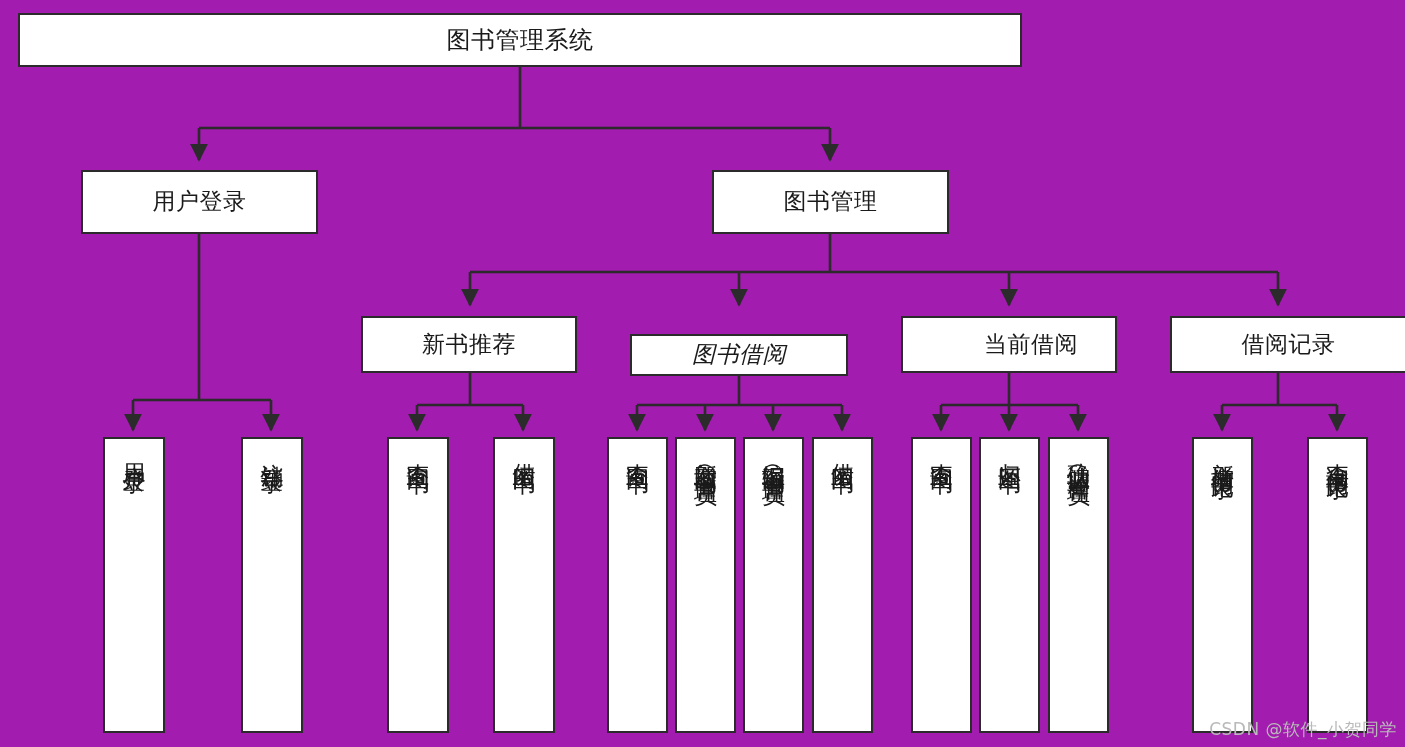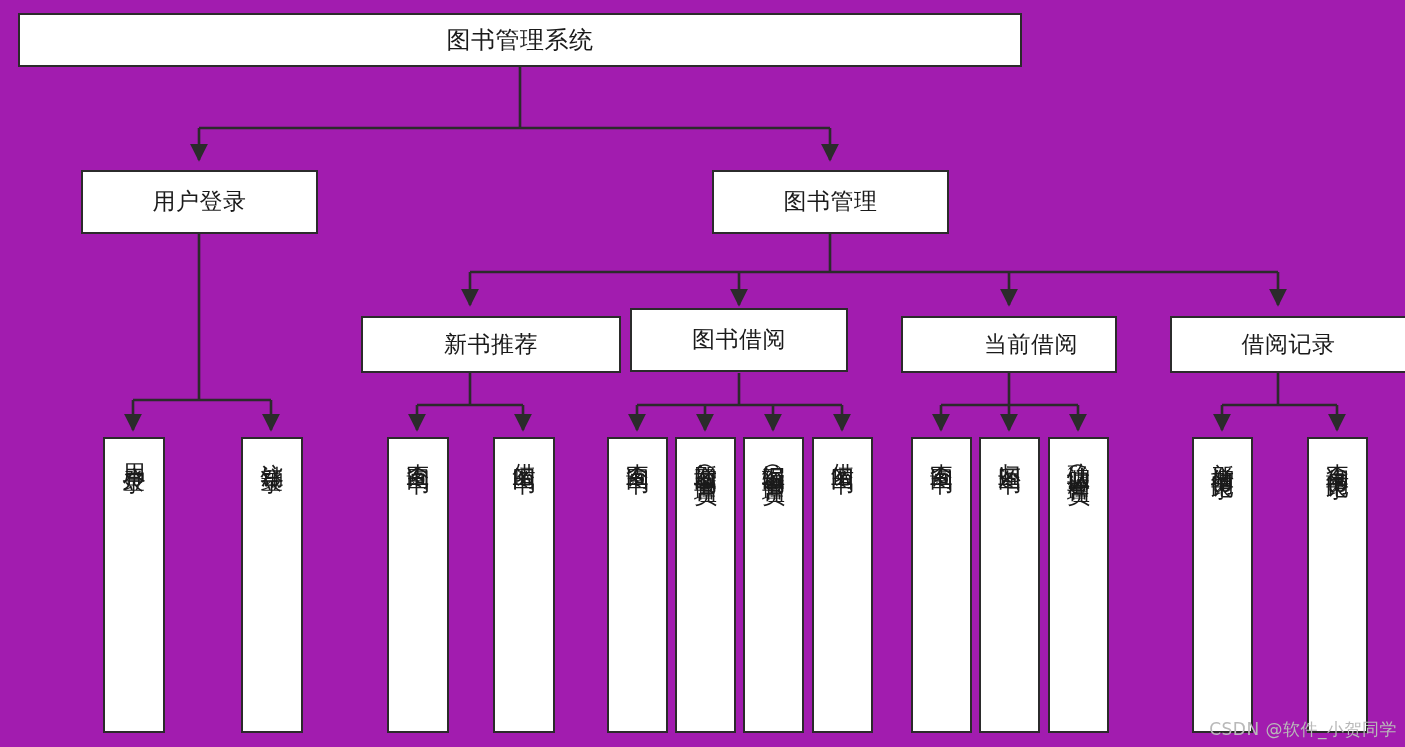--- a/index.html
+++ b/index.html
@@ -130,24 +130,24 @@
     <span class="node-label">图书管理系统</span>
   </div>
 
   <div class="node horizontal" style="left:81px; top:170px; width:237px; height:64px;">
     <span class="node-label">用户登录</span>
   </div>
   <div class="node horizontal" style="left:712px; top:170px; width:237px; height:64px;">
     <span class="node-label">图书管理</span>
   </div>
 
-  <div class="node horizontal" style="left:361px; top:316px; width:260px; height:57px;">
+  <div class="node horizontal" style="left:361px; top:316px; width:216px; height:57px;">
     <span class="node-label">新书推荐</span>
   </div>
-  <div class="node horizontal" style="left:630px; top:308px; width:218px; height:64px;">
+  <div class="node horizontal" style="left:630px; top:334px; width:218px; height:42px;font-style:italic;">
     <span class="node-label">图书借阅</span>
   </div>
   <div class="node horizontal" style="left:901px; top:316px; width:216px; height:57px;padding-left:44px;">
     <span class="node-label">当前借阅</span>
   </div>
   <div class="node horizontal" style="left:1170px; top:316px; width:237px; height:57px;">
     <span class="node-label">借阅记录</span>
   </div>
 
   <div class="node vertical" style="left:103px; top:437px; width:62px; height:296px;">

